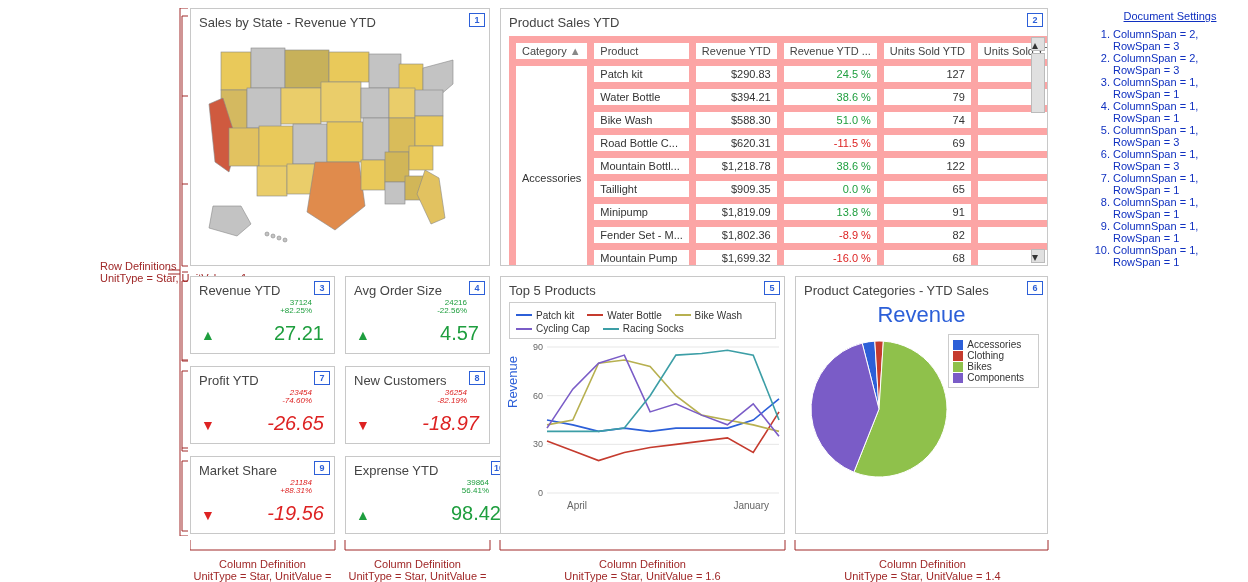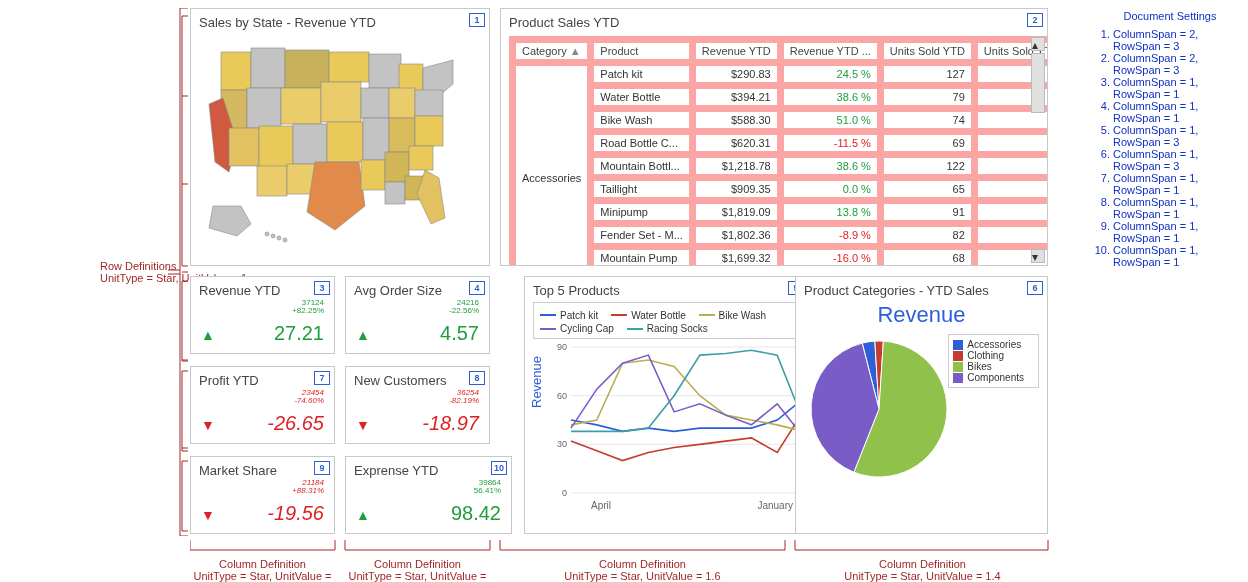--- a/index.html
+++ b/index.html
@@ -2,36 +2,36 @@
 <html><head>
 <meta charset="utf-8">
 <style>
   * { box-sizing: border-box; margin: 0; padding: 0; }
   body { font-family: "Segoe UI", Tahoma, sans-serif; font-size: 12px; color: #333; background: #fff; }
   .canvas { position: relative; width: 1248px; height: 582px; }
   .grid { position: absolute; left: 190px; top: 8px; width: 860px; height: 528px; padding-left: 8px; }
   .tile { position: absolute; border: 1px solid #c8c8c8; background: #fff; padding: 6px 8px; }
   .tile-title { font-size: 13px; color: #444; }
   .tile-badge { position: absolute; top: 4px; right: 4px; width: 16px; height: 14px; border: 1px solid #2c5fd8; color: #2c5fd8; font-size: 9px; text-align: center; line-height: 12px; font-weight: bold; }
-  .kpi .small { position: absolute; top: 22px; right: 10px; font-size: 8px; text-align: right; line-height: 8px; }
+  .kpi .small { position: absolute; top: 22px; right: 22px; font-size: 8px; text-align: right; line-height: 8px; }
   .kpi .arrow { position: absolute; left: 10px; bottom: 10px; font-size: 14px; }
   .kpi .value { position: absolute; right: 10px; bottom: 8px; font-size: 20px; }
   .up { color: #1e9e3e; }
   .down { color: #d22; font-style: italic; }
   .tbl { width: 100%; border-collapse: collapse; font-size: 11px; }
   .tbl th, .tbl td { border: 7px solid #fca5a5; padding: 2px 6px; white-space: nowrap; }
   .tbl th { background: #fff; color: #444; font-weight: normal; text-align: left; }
   .tbl td.num { text-align: right; }
   .tbl td.pos { color: #1e9e3e; text-align: right; }
   .tbl td.neg { color: #d22; text-align: right; }
   .legend-row { display: inline-flex; align-items: center; margin-right: 10px; font-size: 10px; }
   .legend-sw { width: 16px; height: 2px; margin-right: 4px; }
   .rt { position: absolute; color: #a02828; font-size: 11px; }
   .settings { position: absolute; left: 1095px; top: 10px; width: 150px; color: #1030c0; font-size: 11px; }
-  .settings .title { text-align: center; margin-bottom: 6px; }
+  .settings .title { text-align: center; text-decoration: underline; margin-bottom: 6px; }
   .settings ol { list-style: decimal; padding-left: 18px; }
   .scroll-thumb { position:absolute; right:2px; width:14px; background:#e0e0e0; border:1px solid #bbb; }
 </style>
 </head>
 <body>
 
 <div class="canvas">
 
   <div class="rt" style="left:100px; top:260px;">
     <div>Row Definitions</div>
@@ -264,21 +264,21 @@
       <div class="value down">-19.56</div>
     </div>
     <div class="tile kpi" style="left:155px; top:448px; width:167px; height:78px;">
       <div class="tile-title">Exprense YTD</div>
       <div class="tile-badge">10</div>
       <div class="small up"><span>39864</span><br><span>56.41%</span></div>
       <div class="arrow up">▲</div>
       <div class="value up">98.42</div>
     </div>
 
-    <div class="tile" style="left:310px; top:268px; width:285px; height:258px;margin-left:24px;">
+    <div class="tile" style="left:310px; top:268px; width:285px; height:258px;">
       <div class="tile-title">Top 5 Products</div>
       <div class="tile-badge">5</div>
       <div style="border:1px solid #ccc; padding:4px 6px; margin-top:4px; font-size:10px;">
         <span class="legend-row">
             <span class="legend-sw" style="background:#2c5fd8"></span>
             <span>Patch kit</span>
           </span>
         <span class="legend-row">
             <span class="legend-sw" style="background:#c53b2e"></span>
             <span>Water Bottle</span>

